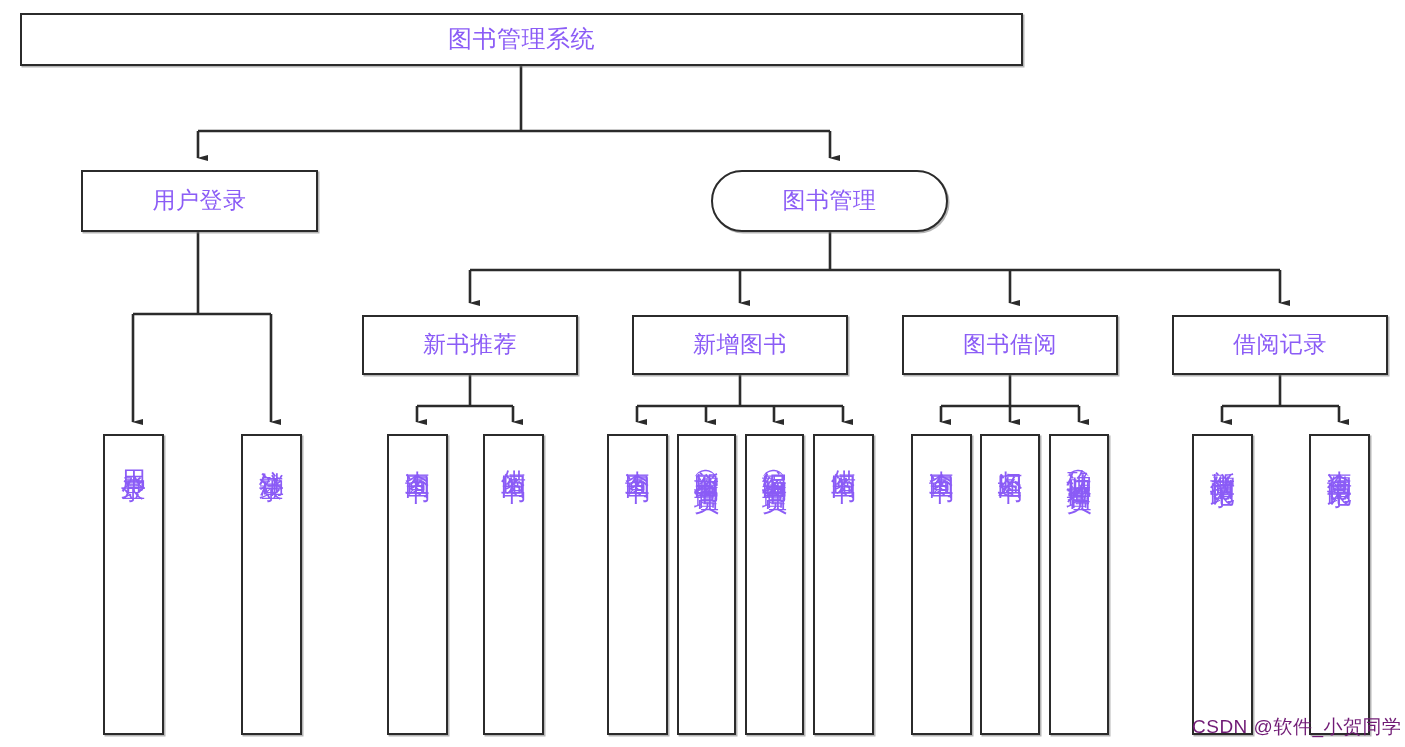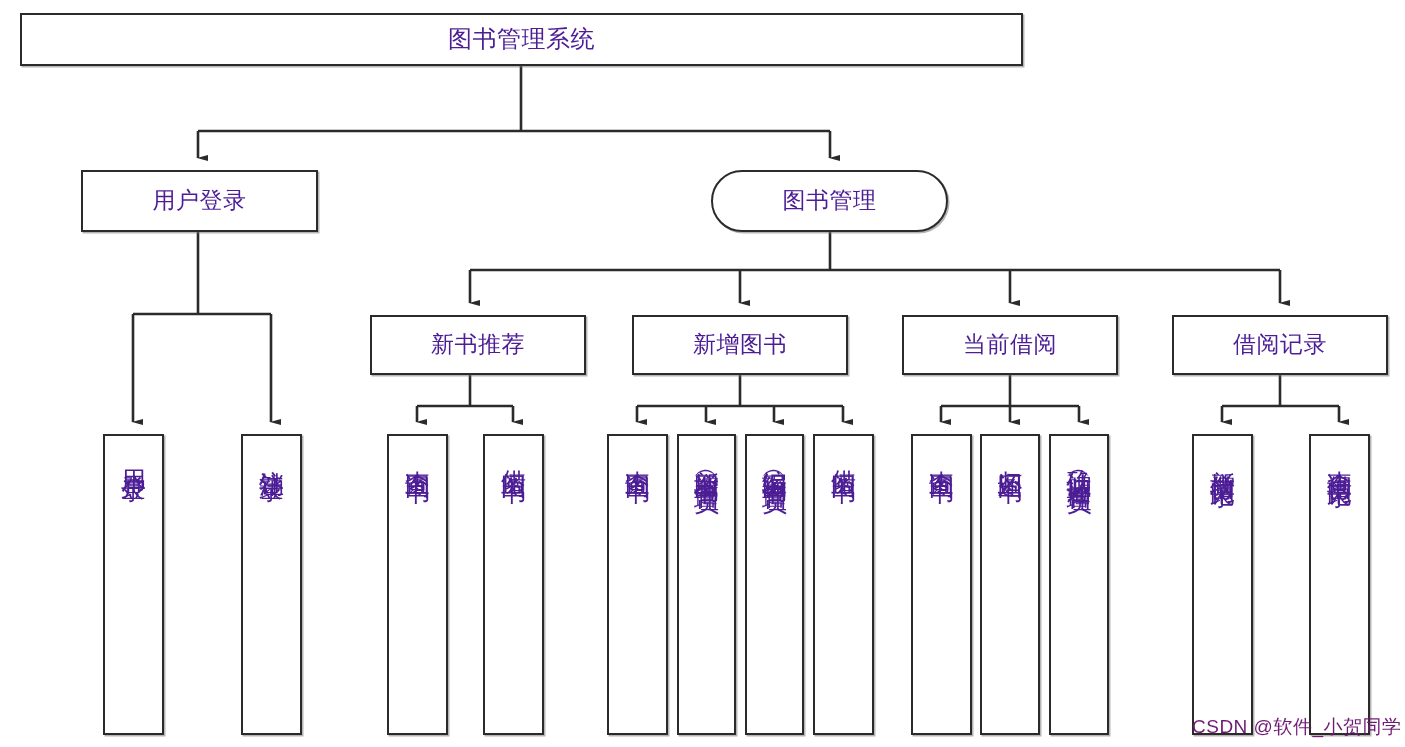--- a/index.html
+++ b/index.html
@@ -27,21 +27,21 @@
   }
   .node {
     position: absolute;
     box-sizing: border-box;
     background: #ffffff;
     border: 2.5px solid #2b2b2b;
     box-shadow: 1.5px 1.5px 0 rgba(120,120,120,0.55);
     display: flex;
     align-items: center;
     justify-content: center;
-    color: #4c1d95;
+    color: #8b5cf6;
   }
   .node .label {
     text-align: center;
     line-height: 1.18;
     letter-spacing: 0.5px;
   }
   .node.horiz .label {
     font-size: 23px;
   }
   .node.root .label {
@@ -128,28 +128,28 @@
     <span class="label">图书管理系统</span>
   </div>
 
   <div class="node horiz" style="left:81px; top:170px; width:237px; height:62px;">
     <span class="label">用户登录</span>
   </div>
   <div class="node horiz" style="left:711px; top:170px; width:237px; height:62px;border-radius:31px;">
     <span class="label">图书管理</span>
   </div>
 
-  <div class="node horiz" style="left:362px; top:315px; width:216px; height:60px;margin-left:8px;">
+  <div class="node horiz" style="left:362px; top:315px; width:216px; height:60px;">
     <span class="label">新书推荐</span>
   </div>
   <div class="node horiz" style="left:632px; top:315px; width:216px; height:60px;">
     <span class="label">新增图书</span>
   </div>
   <div class="node horiz" style="left:902px; top:315px; width:216px; height:60px;">
-    <span class="label">当前借阅</span>
+    <span class="label">图书借阅</span>
   </div>
   <div class="node horiz" style="left:1172px; top:315px; width:216px; height:60px;">
     <span class="label">借阅记录</span>
   </div>
 
   <div class="node vert" style="left:103px; top:434px; width:61px; height:301px;">
     <span class="label">用户登录</span>
   </div>
   <div class="node vert" style="left:241px; top:434px; width:61px; height:301px;">
     <span class="label">注销登录</span>

